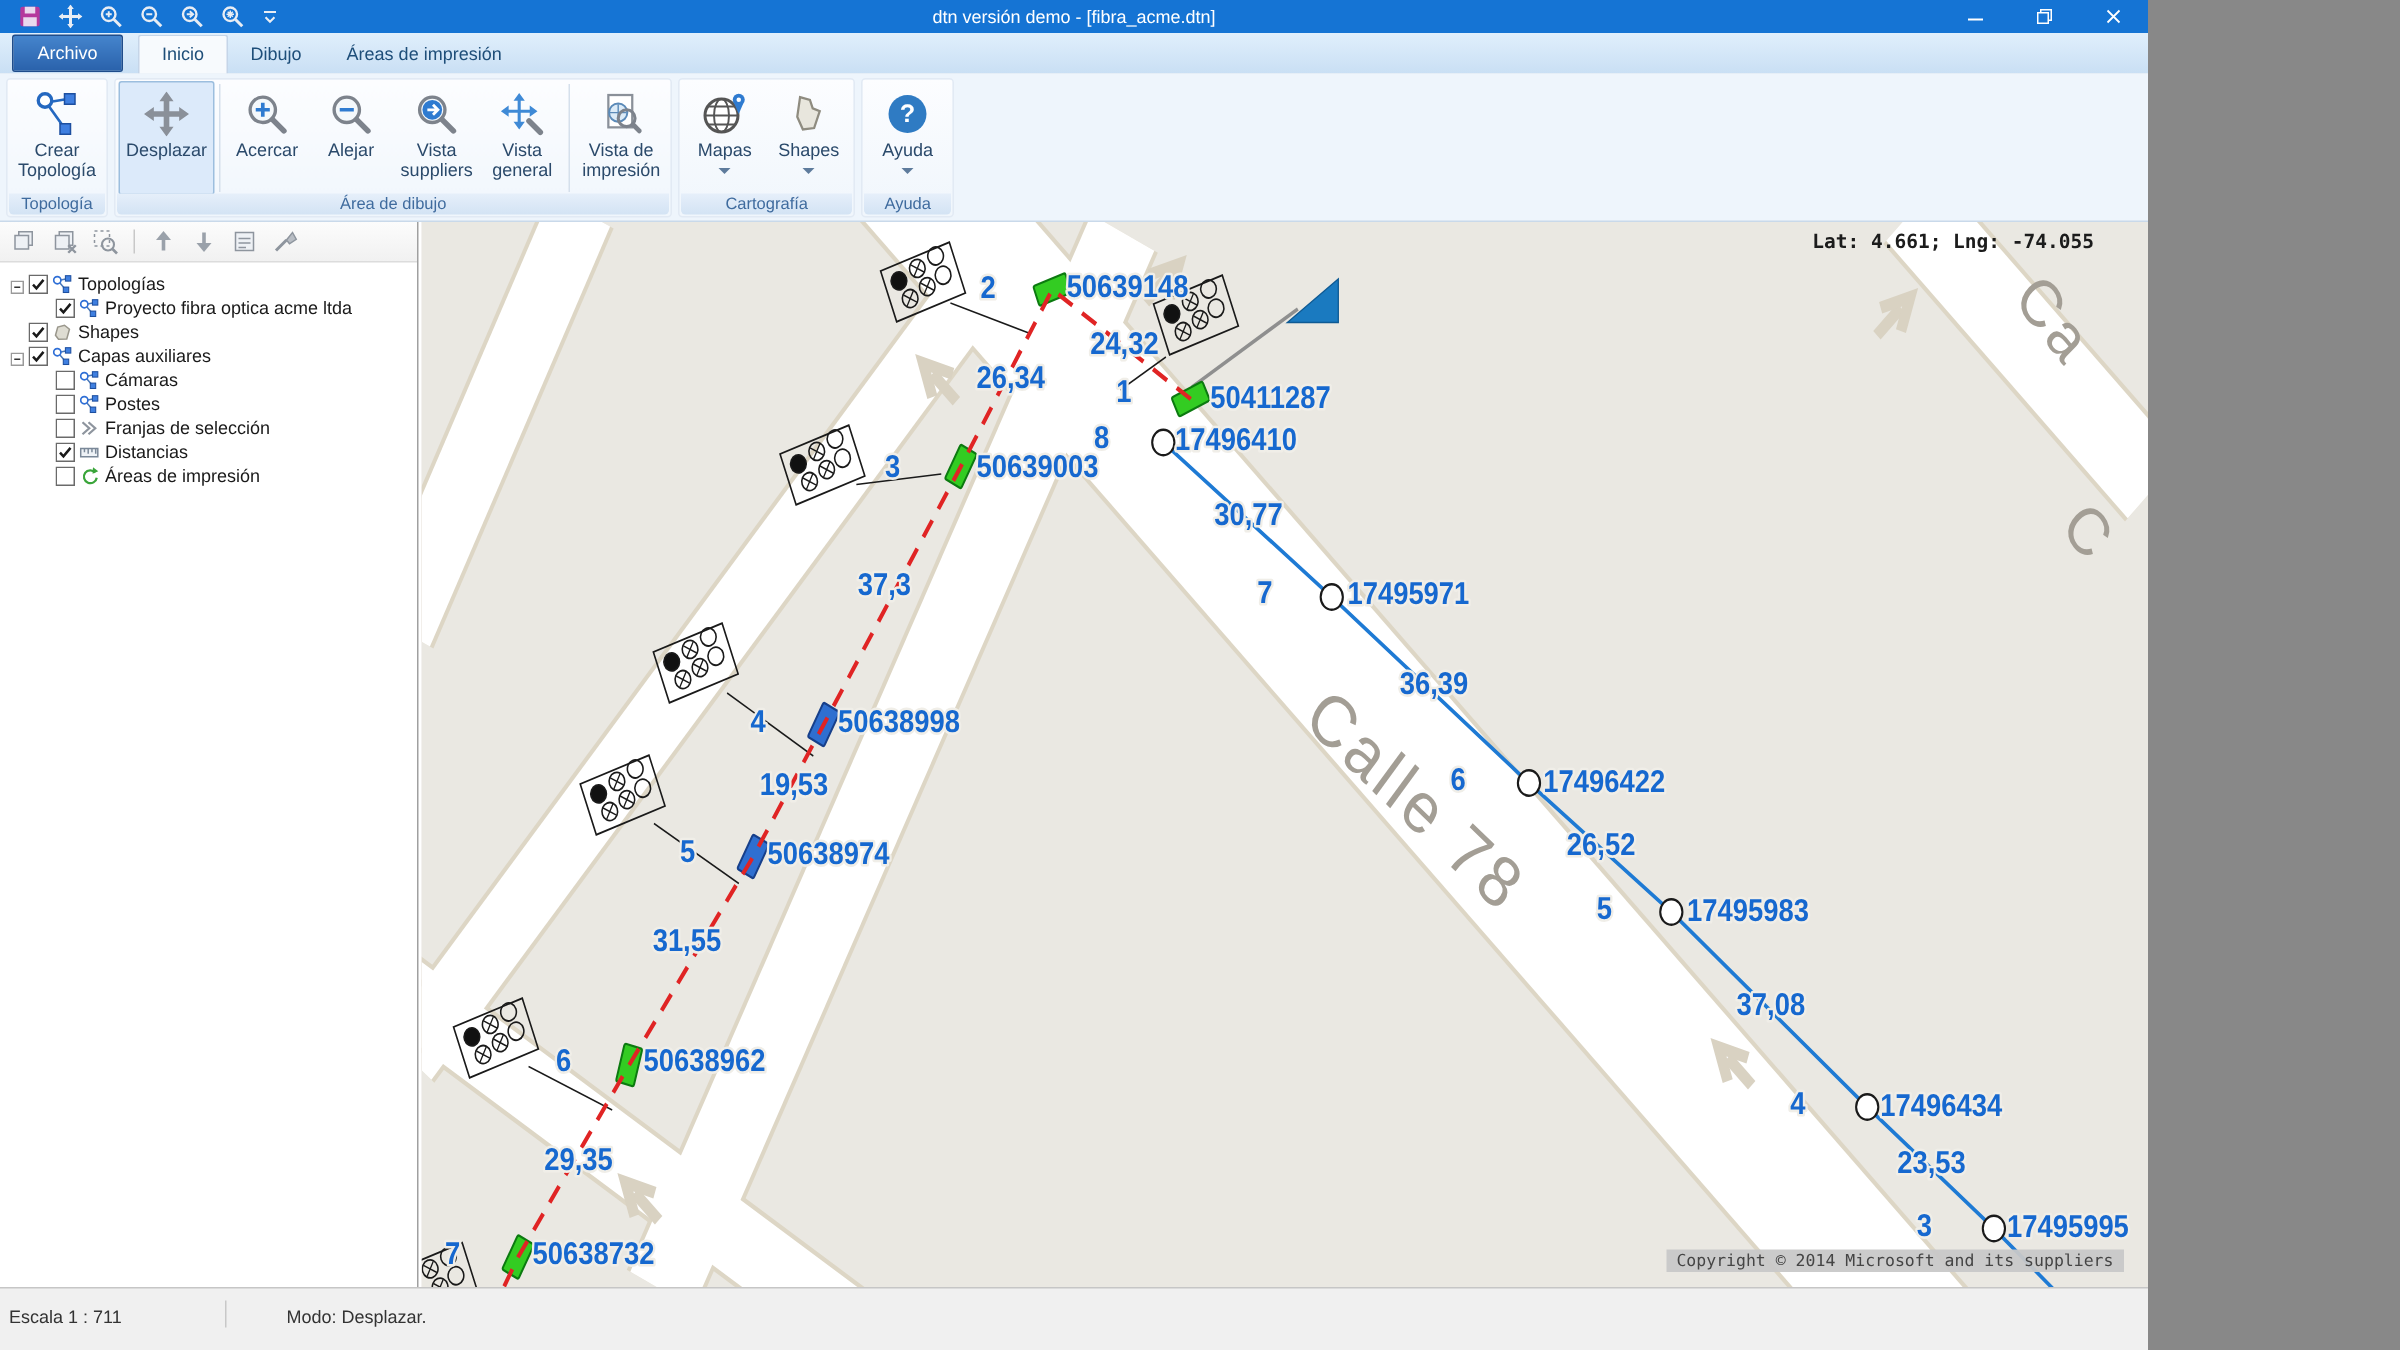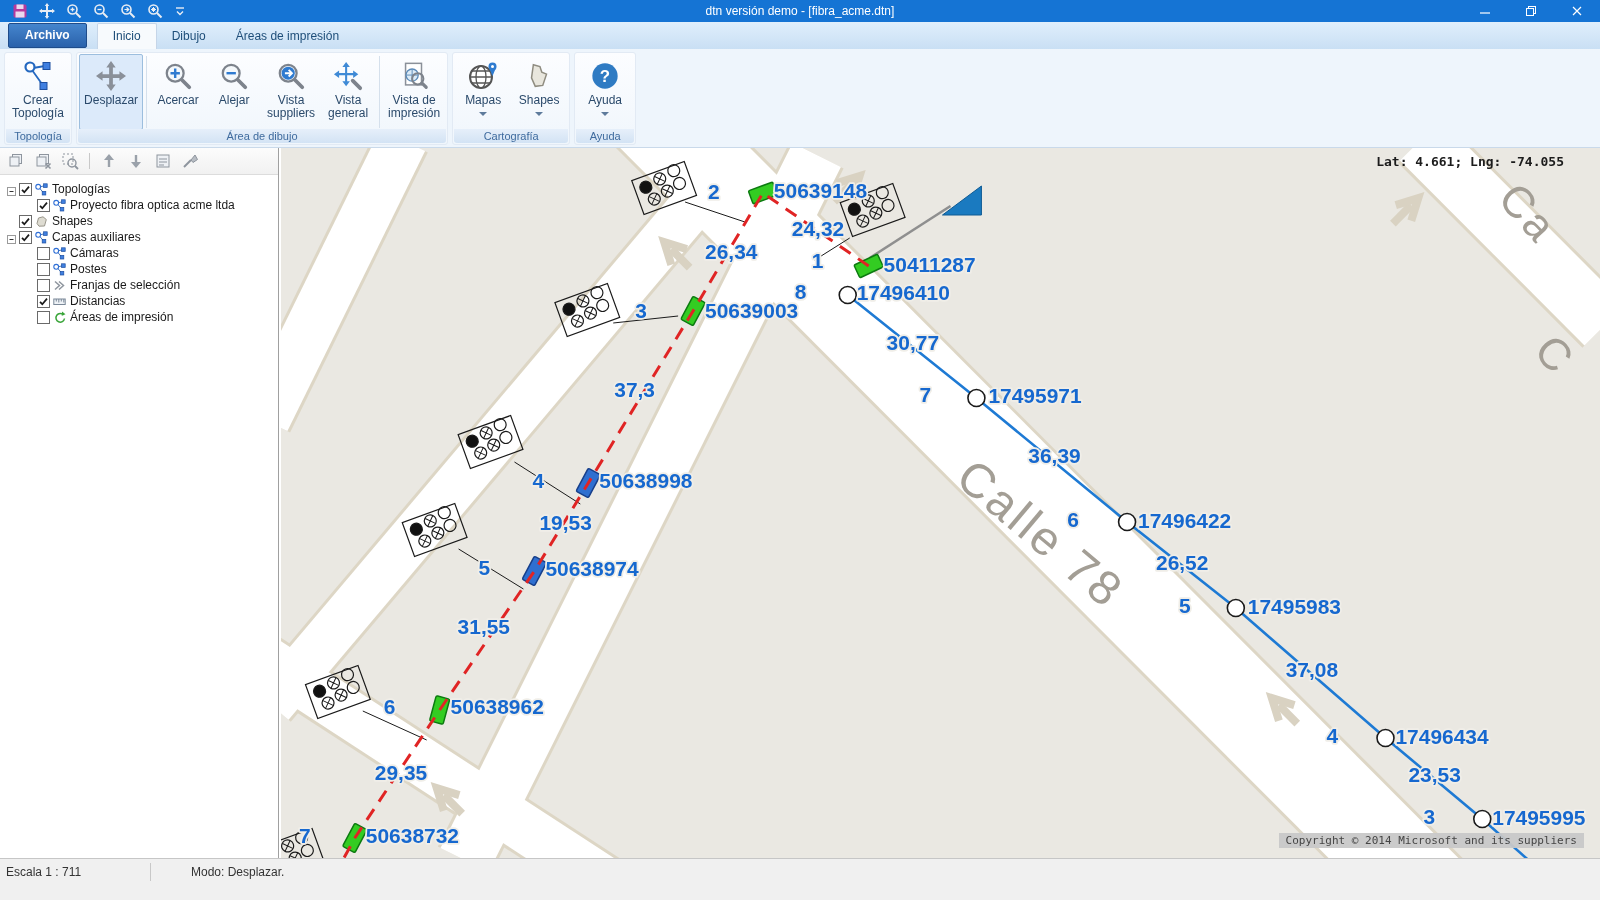--- a/index.html
+++ b/index.html
@@ -1,29 +1,29 @@
 <!DOCTYPE html>
 <html><head>
 <meta charset="utf-8">
 <style>
   html,body{margin:0;padding:0;background:#888;}
-  .app{width:1600px;height:900px;position:relative;overflow:hidden;
+  .app{width:1432px;height:900px;position:relative;overflow:hidden;
        font-family:"Liberation Sans",sans-serif;background:#f0f0f0;
        -webkit-font-smoothing:antialiased;}
   
   .titlebar{height:22px;background:#1574d4;display:flex;align-items:center;position:relative;}
   .qat{display:flex;align-items:center;gap:11px;padding-left:12px;}
   .qat .qi{width:16px;height:16px;display:inline-flex;cursor:default;}
   .title-text{position:absolute;left:0;right:0;text-align:center;color:#fff;font-size:12px;pointer-events:none;}
   .winbtns{position:absolute;right:0;top:0;display:flex;height:22px;}
   .winbtn{width:46px;height:22px;display:flex;align-items:center;justify-content:center;}
   
   .tabrow{height:28px;background:linear-gradient(#e0effc,#c9dff4);display:flex;align-items:flex-end;border-bottom:1px solid #eef5fc;box-sizing:border-box;}
   .tab{font-size:12px;color:#1e4e79;padding:5px 15px 6px;cursor:default;}
-  .tab.archivo{background:linear-gradient(#4585cd,#2a62ab);color:#fff;border:1px solid #1f4c8a;border-radius:2px;margin:0 10px 1px 8px;padding:4px 16px 5px;font-weight:bold;}
+  .tab.archivo{background:linear-gradient(#4585cd,#2a62ab);color:#fff;border:1px solid #1f4c8a;border-radius:2px;margin:0 10px 1px 8px;padding:4px 16px 5px;}
   .tab.active{background:#f7fafd;border:1px solid #c5d5e8;border-bottom:none;border-radius:2px 2px 0 0;margin-bottom:0;}
   
   .ribbon{height:98px;background:#eef5fc;border-bottom:1px solid #c9d9ea;box-sizing:border-box;display:flex;align-items:flex-start;padding:1px 2px;}
   .rgroup{position:relative;height:93px;margin:1px 2px;border:1px solid #e2eaf4;border-radius:3px;background:linear-gradient(#fcfdff,#f0f6fc);padding-bottom:15px;box-sizing:border-box;}
   .rbtns{display:flex;align-items:stretch;height:76px;padding:1px 2px;}
   .rbtn{min-width:46px;padding:3px 4px 0;display:flex;flex-direction:column;align-items:center;border:1px solid transparent;border-radius:2px;cursor:default;}
   .rbtn.sel{background:#dceafa;border-color:#9cbede;}
   .rbtn .ric{height:36px;display:flex;align-items:center;justify-content:center;}
   .rbtn .rln{font-size:12px;color:#2b4a6b;line-height:13px;text-align:center;white-space:nowrap;}
   .rbtn .dd{width:0;height:0;border-left:4px solid transparent;border-right:4px solid transparent;border-top:4px solid #5e7globe;border-top:4px solid #5e7b9c;margin-top:5px;}
@@ -39,21 +39,21 @@
   .trow{display:flex;align-items:flex-end;height:16px;font-size:12px;color:#1a1a1a;white-space:nowrap;}
   .trow .sp{display:inline-block;height:1px;}
   .trow .exp{width:11px;display:inline-flex;justify-content:center;}
   .trow .cb{margin:0 3px 0 2px;display:inline-flex;}
   .trow .tico{margin-right:4px;display:inline-flex;}
   .mapwrap{position:absolute;left:281px;top:0;right:0;bottom:0;background:#eae8e2;overflow:hidden;}
   .mapwrap svg.mapsvg{position:absolute;inset:0;}
   .latlng{position:absolute;top:6px;right:36px;font:bold 13px "DejaVu Sans Mono",monospace;color:#1c1c1c;}
   .copyright{position:absolute;bottom:10px;right:16px;background:rgba(200,200,200,.95);color:#454545;font:11px "DejaVu Sans Mono",monospace;padding:1px 7px;white-space:nowrap;}
   
-  .statusbar{height:26px;background:#f0f0f0;border-top:1px solid #c6c6c6;display:flex;align-items:center;font-size:12px;color:#333;}
+  .statusbar{height:26px;background:#f0f0f0;border-top:1px solid #c6c6c6;display:flex;align-items:flex-end;font-size:12px;color:#333;}
   .st-scale{width:150px;padding-left:6px;box-sizing:border-box;}
   .st-div{width:1px;height:18px;background:#c8c8c8;}
   .st-mode{padding-left:8px;margin-left:32px;}
   .bottomfill{height:16px;background:#f0f0f0;}
 </style>
 </head>
 <body>
 
 <div class="app">
 

